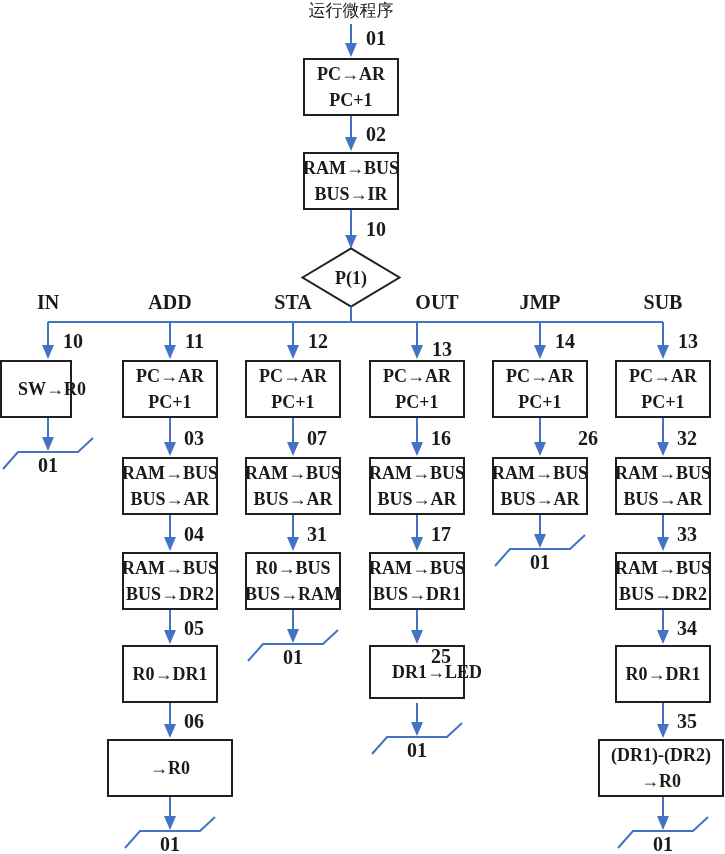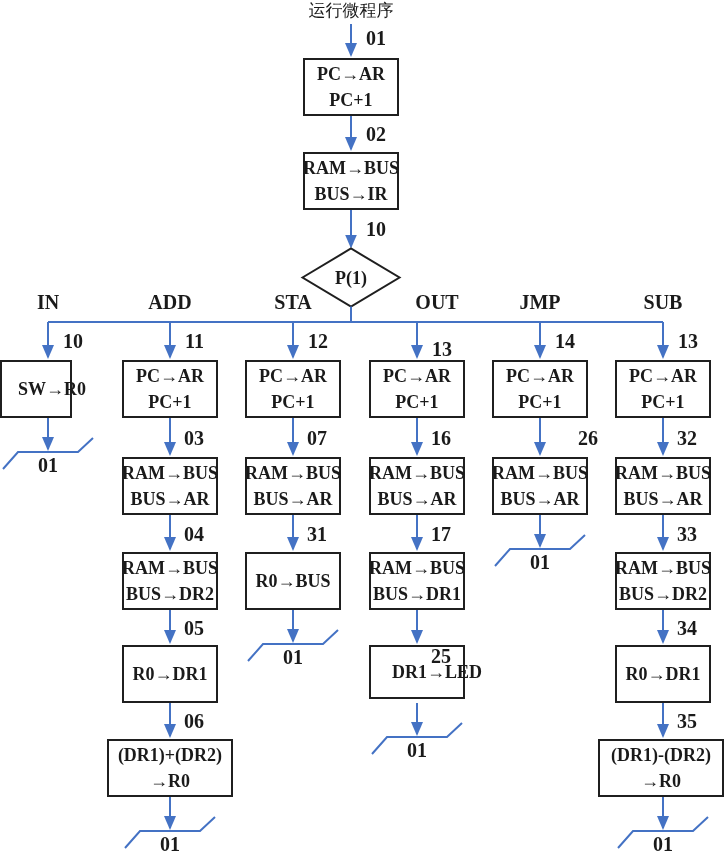--- a/index.html
+++ b/index.html
@@ -105,38 +105,38 @@
       <div class="flow-box" style="left: 122px; top: 552px; width: 96px; height: 58px;">
         <div>RAM→BUS</div>
         <div>BUS→DR2</div>
       </div>
       <div class="lbl" style="left: 184px; top: 523.5px;">04</div>
       <div class="flow-box" style="left: 122px; top: 645px; width: 96px; height: 58px;">
         <div>R0→DR1</div>
       </div>
       <div class="lbl" style="left: 184px; top: 617.5px;">05</div>
       <div class="flow-box" style="left: 107px; top: 739px; width: 126px; height: 58px;">
-        <div>(DR1)+(DR2)</div>
         <div>→R0</div>
       </div>
       <div class="lbl" style="left: 184px; top: 711px;">06</div>
       <div class="lbl centered" style="left: 170px; top: 834px;">01</div>
       <div class="branch-name" style="left: 293px; top: 292px;">STA</div>
       <div class="lbl" style="left: 308px; top: 331px;">12</div>
       <div class="flow-box" style="left: 245px; top: 360px; width: 96px; height: 58px;">
         <div>PC→AR</div>
         <div>PC+1</div>
       </div>
       <div class="flow-box" style="left: 245px; top: 457px; width: 96px; height: 58px;">
         <div>RAM→BUS</div>
         <div>BUS→AR</div>
       </div>
       <div class="lbl" style="left: 307px; top: 427.5px;">07</div>
       <div class="flow-box" style="left: 245px; top: 552px; width: 96px; height: 58px;">
         <div>R0→BUS</div>
+        <div>BUS→RAM</div>
       </div>
       <div class="lbl" style="left: 307px; top: 523.5px;">31</div>
       <div class="lbl centered" style="left: 293px; top: 647px;">01</div>
       <div class="branch-name" style="left: 417px; top: 292px; margin-left: 20px;">OUT</div>
       <div class="lbl" style="left: 432px; top: 331px; margin-top: 8px;">13</div>
       <div class="flow-box" style="left: 369px; top: 360px; width: 96px; height: 58px;">
         <div>PC→AR</div>
         <div>PC+1</div>
       </div>
       <div class="flow-box" style="left: 369px; top: 457px; width: 96px; height: 58px;">

